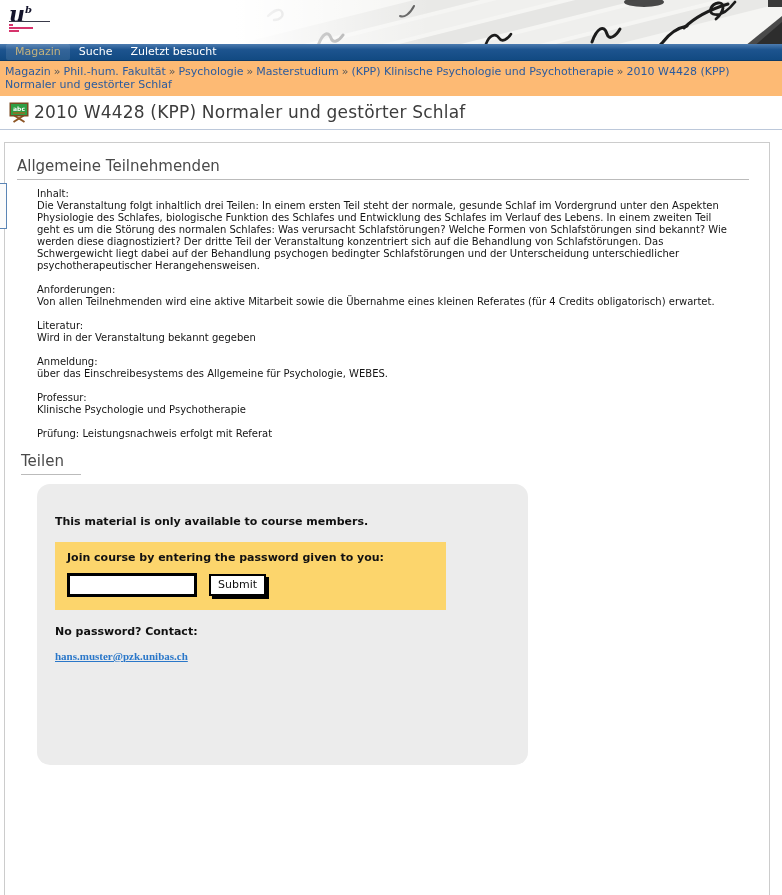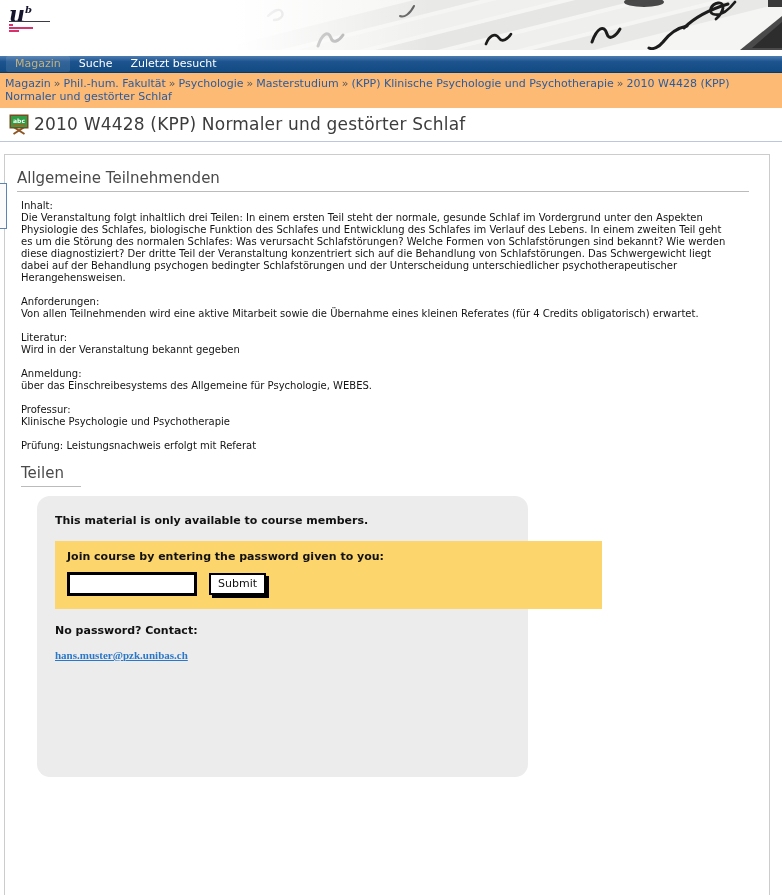--- a/index.html
+++ b/index.html
@@ -1,20 +1,20 @@
 <!DOCTYPE html>
 <html><head>
 <meta charset="utf-8">
 <style>
   * { margin:0; padding:0; box-sizing:border-box; }
   html,body { width:782px; background:#fff; font-family:"DejaVu Sans", sans-serif; }
   body { position:relative; height:895px; overflow:hidden; }
 
   
-  .banner { position:relative; height:56px; background:#fff; overflow:hidden; }
+  .banner { position:relative; height:44px; background:#fff; overflow:hidden; }
   .banner svg { position:absolute; top:0; left:0; }
   .banner .fade { position:absolute; top:0; left:0; width:100%; height:100%;
     background:linear-gradient(to right, #fff 0px, #fff 235px, rgba(255,255,255,0) 430px); }
   .logo { position:absolute; top:4px; left:9px; z-index:5; }
   .logo .mark { font-family:"DejaVu Serif", serif; font-style:italic; font-weight:bold;
     font-size:22px; color:#14142b; line-height:20px; }
   .logo .sup { font-family:"DejaVu Serif", serif; font-style:italic; font-weight:bold;
     font-size:10px; color:#14142b; vertical-align:9px; }
   .logo-rule { position:absolute; top:21px; left:9px; width:41px; height:1px; background:#3a3a4a; z-index:5; }
   .logo-fineprint { position:absolute; top:24px; left:9px; z-index:5; }
@@ -42,31 +42,31 @@
   
   .contentbox { margin:12px 12px 0 4px; border:1px solid #ccc; border-bottom:none;
     min-height:760px; background:#fff; padding:14px 0 20px 0; }
   .side-handle { position:absolute; left:0; top:183px; width:7px; height:46px;
     background:#fbfbfb; border:1px solid #5b85b5; border-left:none; cursor:pointer; z-index:6; }
 
   .section-heading { font-size:15px; color:#4a4a4a; margin:0 8px 0 12px; }
   .heading-rule { border:none; border-top:1px solid #bbb; margin:4px 20px 0 12px; }
   .heading-rule.short { width:60px; margin-left:16px; }
 
-  .info-text { margin:8px 40px 0 16px; font-size:10px; line-height:12px; color:#141414; }
+  .info-text { margin:8px 40px 0 32px; font-size:10px; line-height:12px; color:#141414; }
   .info-block { margin-bottom:12px; }
   .info-block .blk-text { white-space:pre-wrap; }
   .exam-line { margin-bottom:12px; }
 
   .access-heading { margin:10px 8px 0 16px; }
 
   
-  .access-panel { margin:9px 0 0 32px; width:491px; min-height:281px; background:#ececec; padding:11px 18px;border-radius:13px; }
+  .access-panel { margin:9px 0 0 32px; width:491px; min-height:281px; background:#ececec; padding:24px 18px;border-radius:13px; }
   .members-notice { font-size:11px; font-weight:bold; color:#111; margin:7px 0 14px 0; }
-  .join-box { background:#fcd56c; padding:9px 12px 13px 12px; margin:0 0 0 0; width:547px; }
+  .join-box { background:#fcd56c; padding:9px 12px 13px 12px; margin:0 0 0 0; width:391px; }
   .join-prompt { font-size:11px; font-weight:bold; color:#111; margin-bottom:9px; }
   .join-row { display:flex; align-items:center; }
   .password-input { width:130px; height:24px; border:3px solid #000; background:#fff;
     font-size:11px; padding:0 4px; font-family:"DejaVu Sans", sans-serif; }
   .submit-btn { margin-left:12px; background:#fff; border:2px solid #000; box-shadow:3px 3px 0 #000;
     font-size:11px; font-weight:normal; padding:2px 7px 3px 7px; cursor:pointer;
     font-family:"DejaVu Sans", sans-serif; color:#111; }
   .no-password { font-size:11px; font-weight:bold; color:#111; margin:15px 0 0 0; }
   .contact-email { display:inline-block; font-size:11px; font-weight:bold; color:#2a77c9;
     text-decoration:underline; margin-top:12px; cursor:pointer;font-family:Liberation Serif, serif; }

